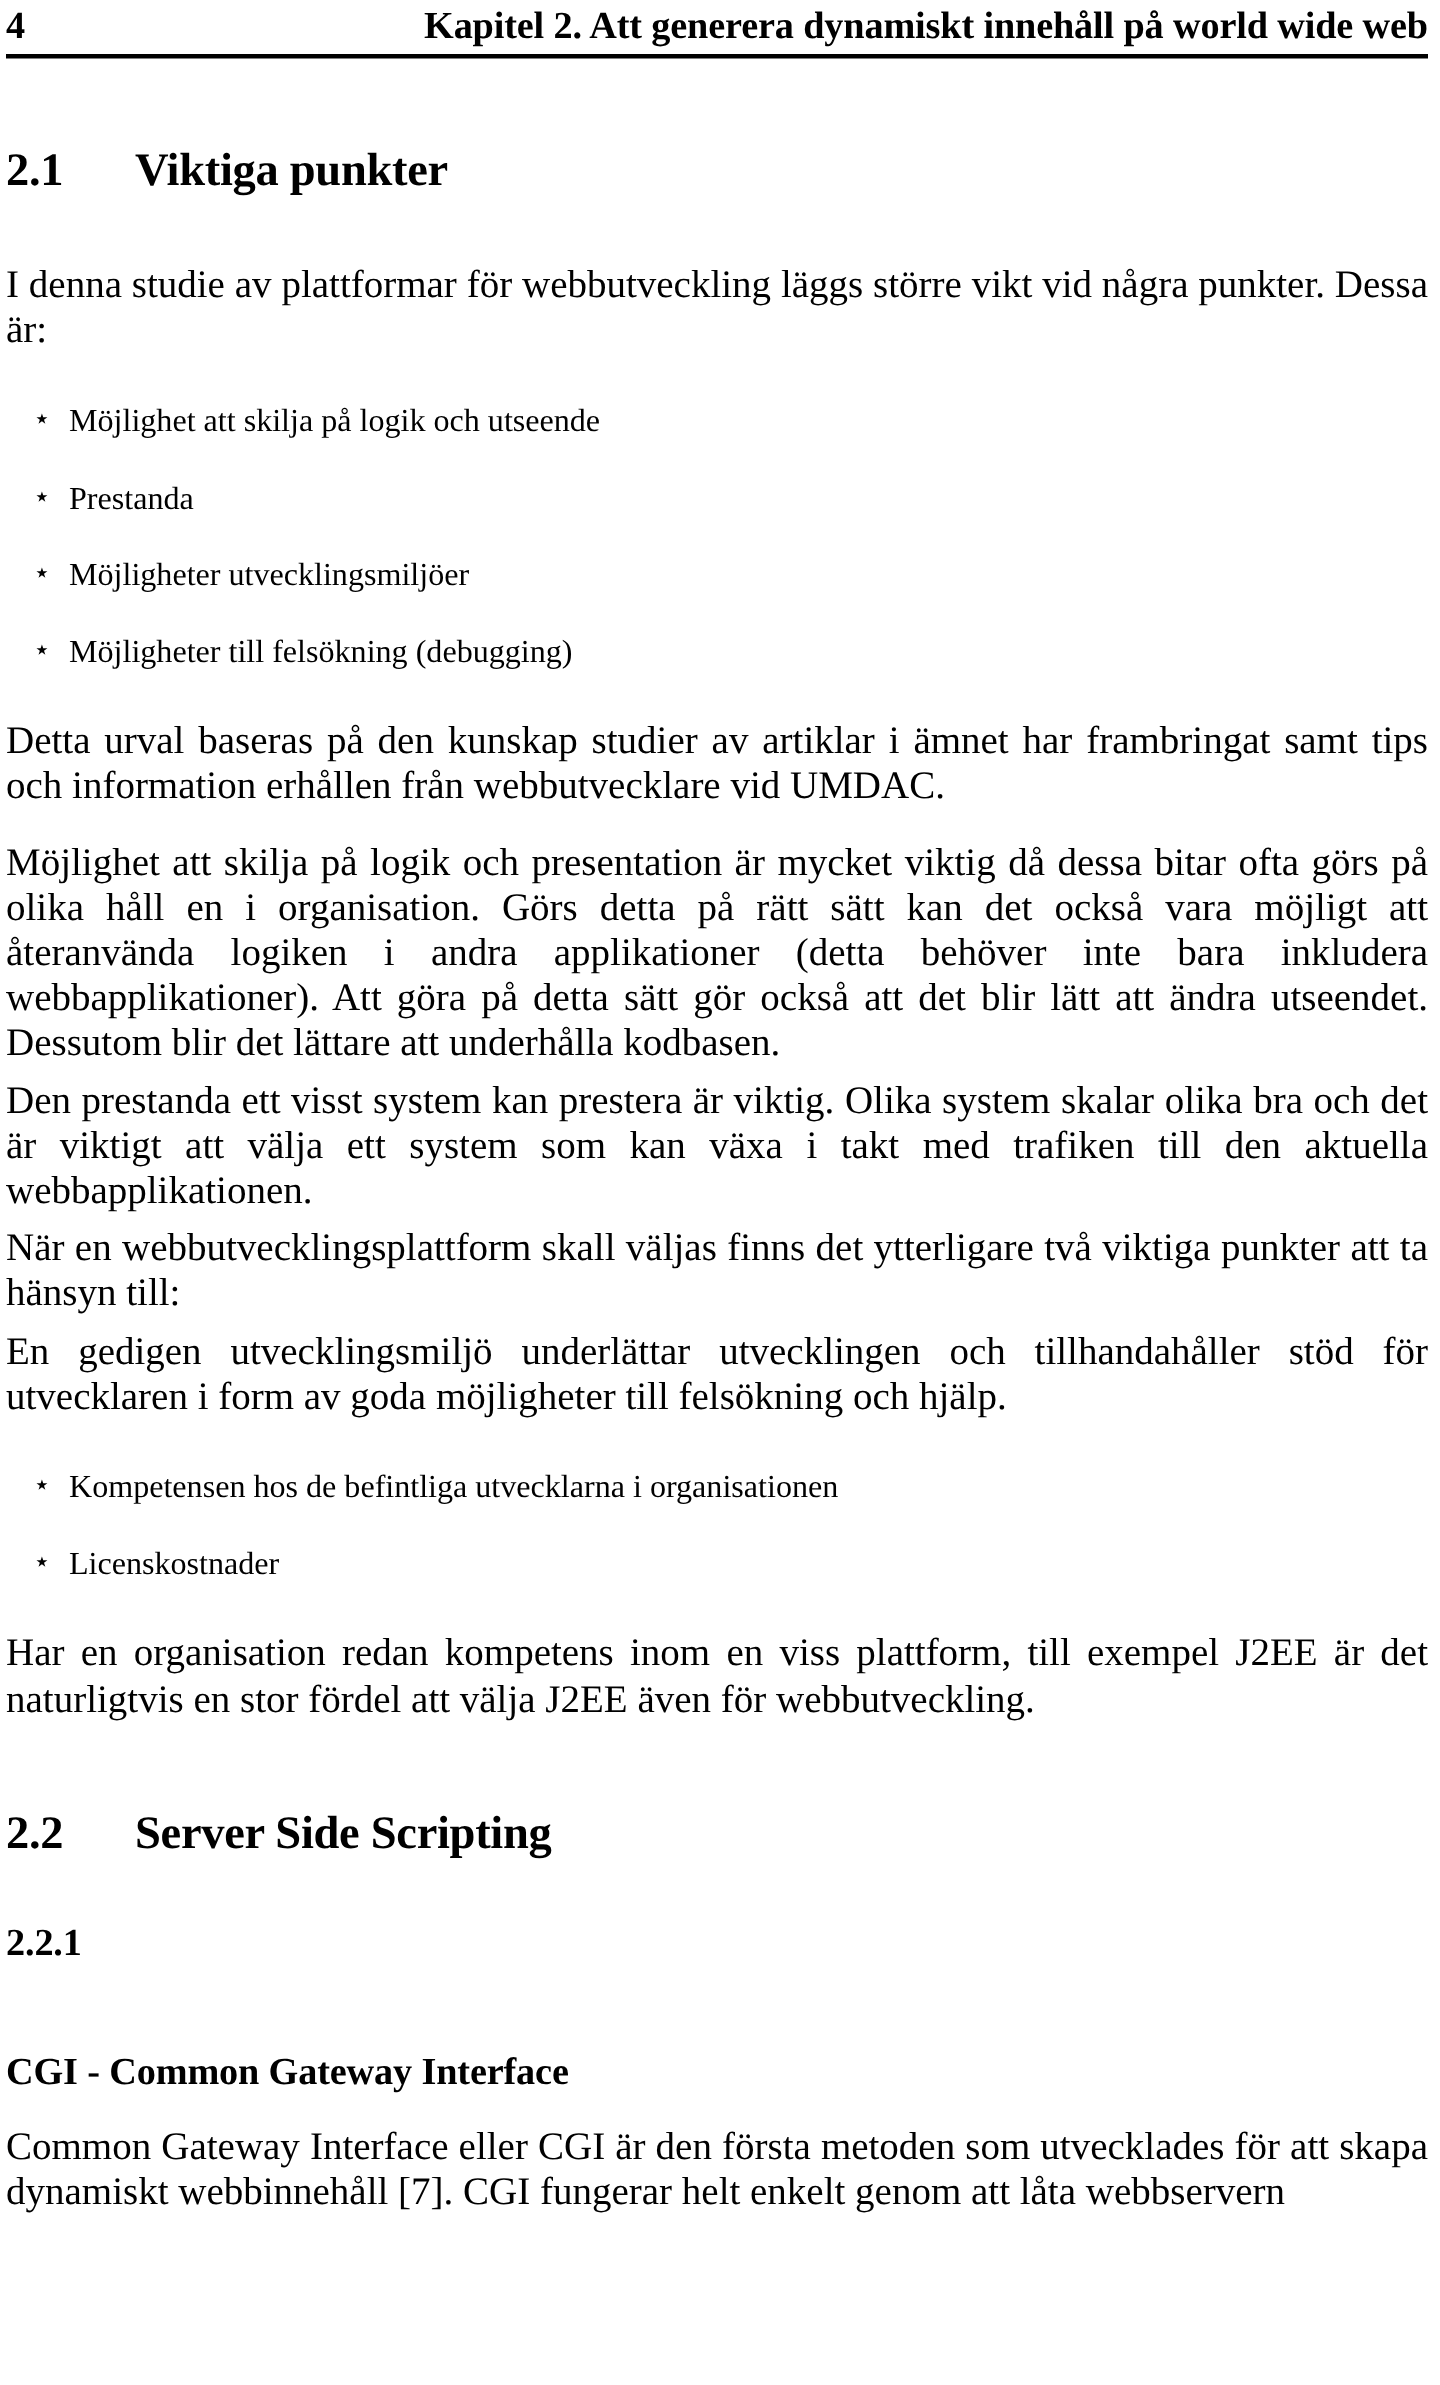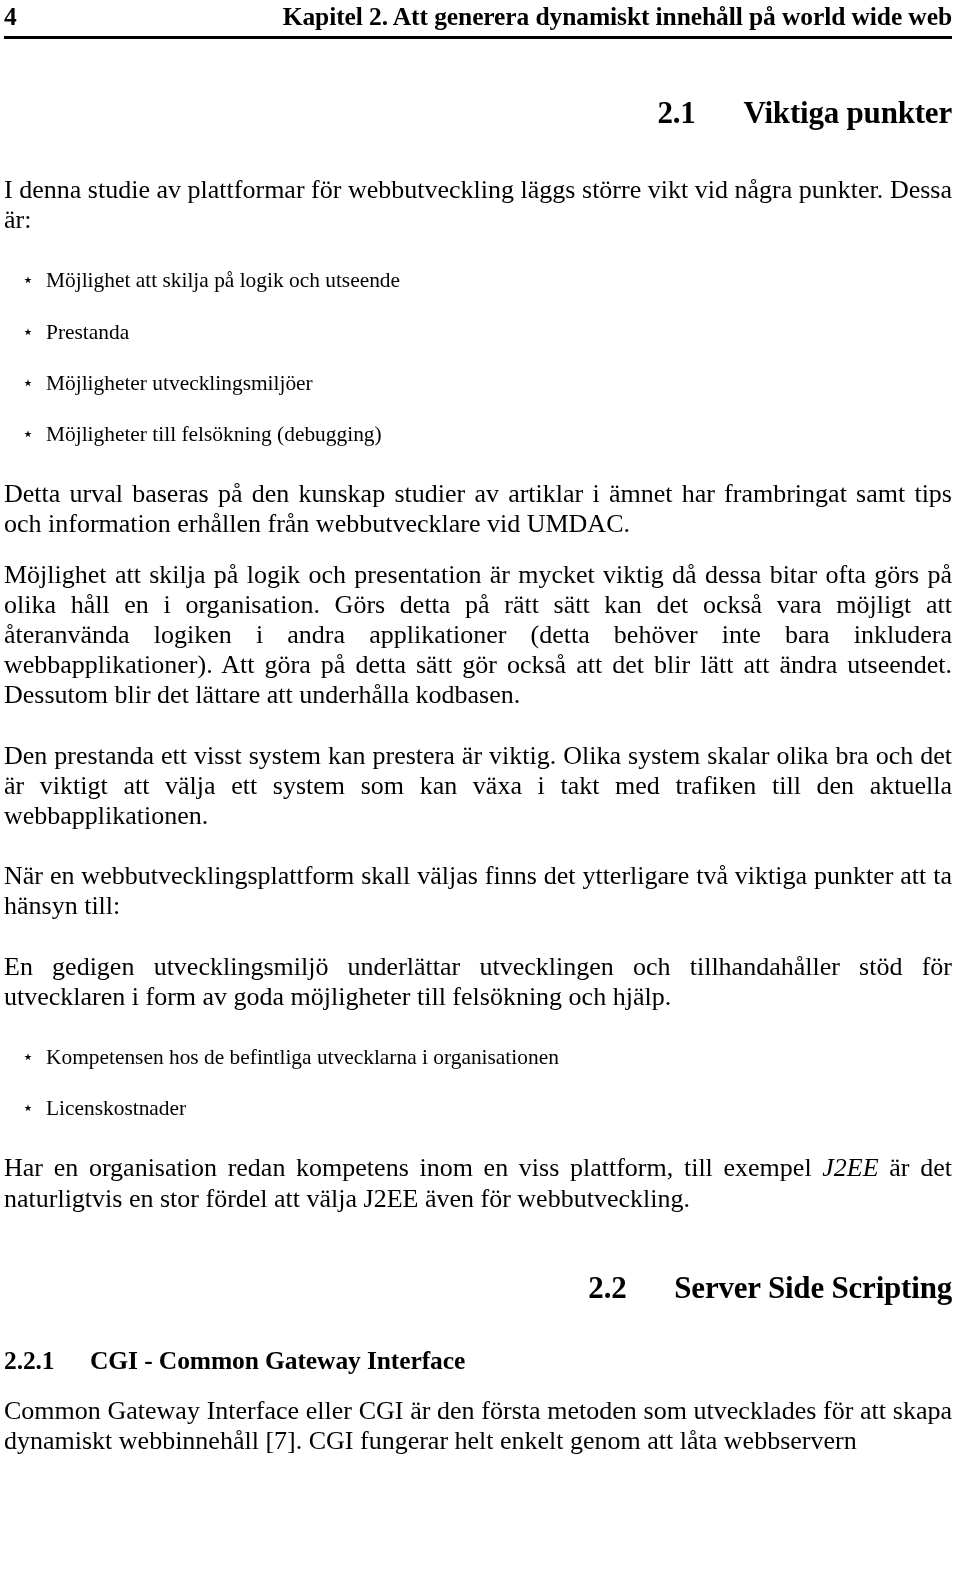--- a/index.html
+++ b/index.html
@@ -50,48 +50,48 @@
 
   
   .h-section {
     display: flex;
     align-items: baseline;
     font-size: 31px;
     font-weight: bold;
     margin-top: 56px;
     margin-bottom: 0;
     letter-spacing: -0.2px;
-    justify-content: flex-end;
   }
   .h-section .num {
     flex: 0 0 86px;
   }
   .h-subsection {
     display: flex;
     align-items: baseline;
     font-size: 25.5px;
     font-weight: bold;
     margin-top: 40px;
     letter-spacing: -0.1px;
+    flex-direction: column;
   }
   .h-subsection .num {
     flex: 0 0 86px;
   }
 
   
   p.body {
     font-size: 26px;
     line-height: 30.2px;
     text-align: justify;
     text-justify: inter-word;
     margin: 0;
     hyphens: manual;
   }
   p.body + p.body {
-    margin-top: 30px;
+    margin-top: 8px;
   }
 
   .gap-sm { height: 20px; }
   .gap-md { height: 30px; }
   .gap-lg { height: 44px; }
 
   
   ul.starlist {
     list-style: none;
     margin: 0;
@@ -107,21 +107,21 @@
   ul.starlist li:last-child { margin-bottom: 0; }
   ul.starlist li .star {
     position: absolute;
     left: 18px;
     top: 0;
     font-size: 19px;
     line-height: 30.2px;
   }
   .list-block { margin-top: 30px; }
 
-  .italic { font-style: italic; }
+  .italic { }
 </style>
 </head>
 <body>
 
 <div class="page">
 
   <div class="header">
     <span class="folio">4</span>
     <span class="runhead">Kapitel 2. Att generera dynamiskt innehåll på world wide web</span>
   </div>

